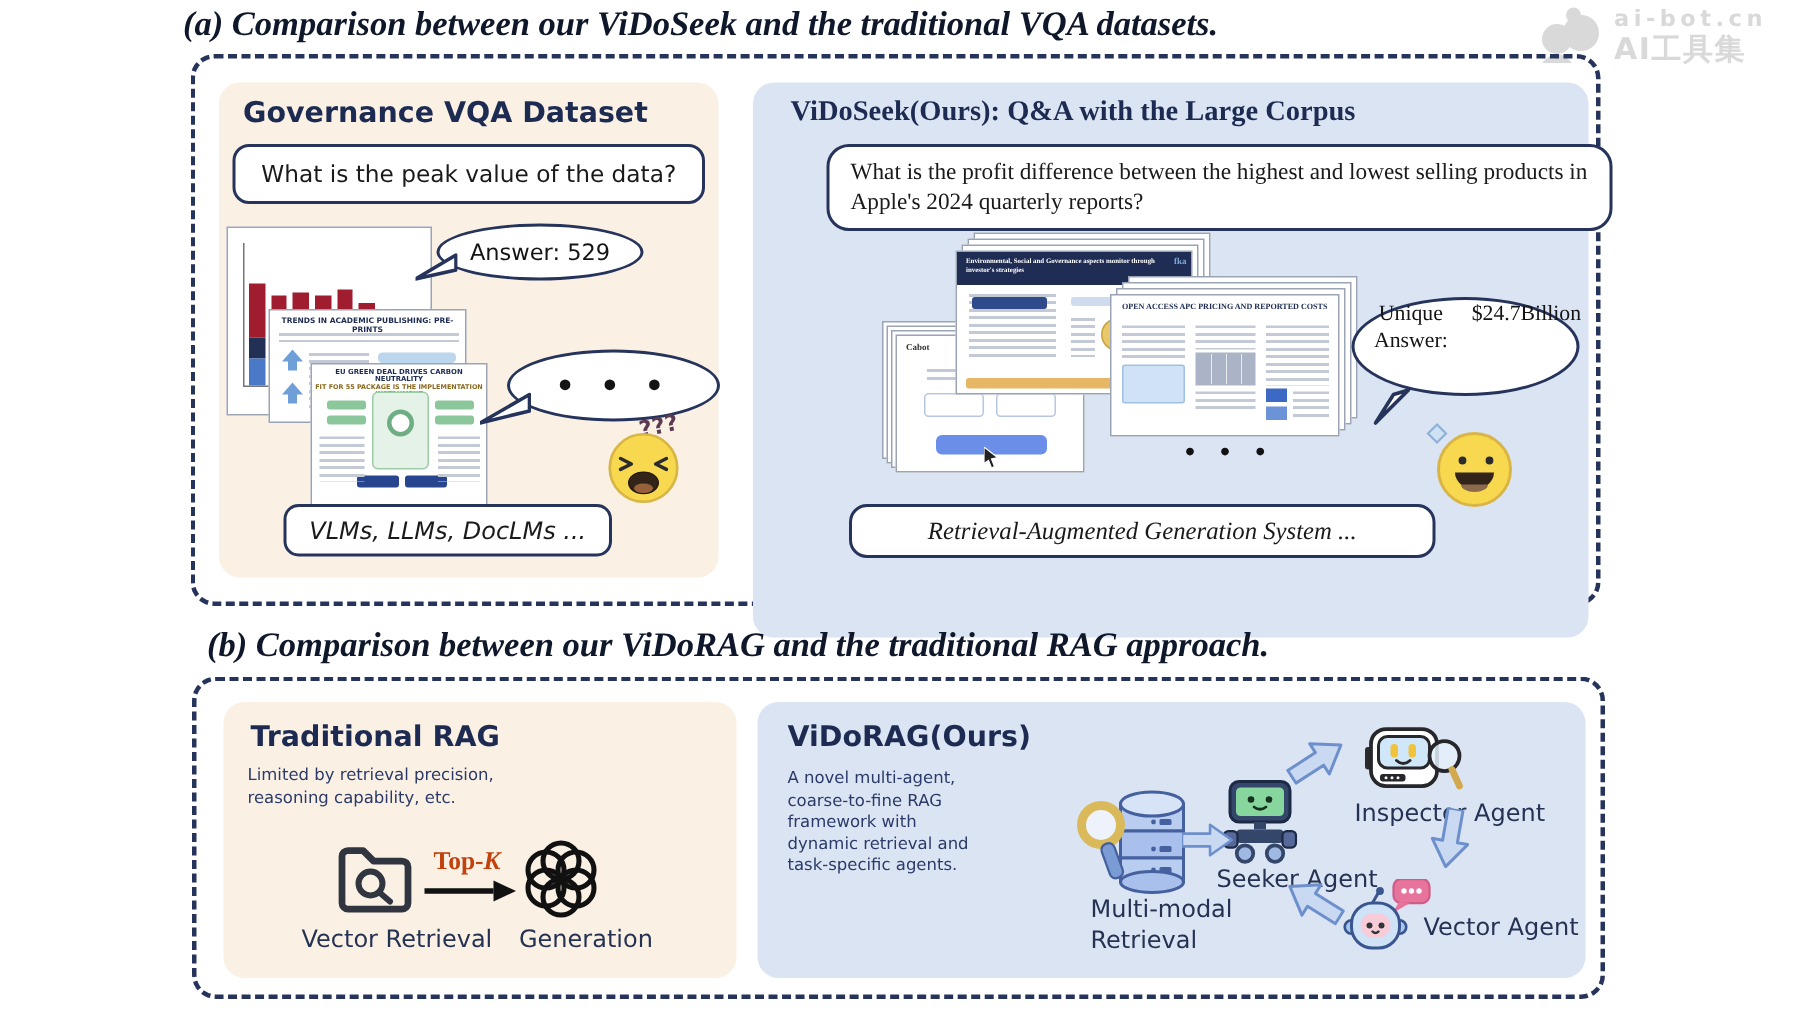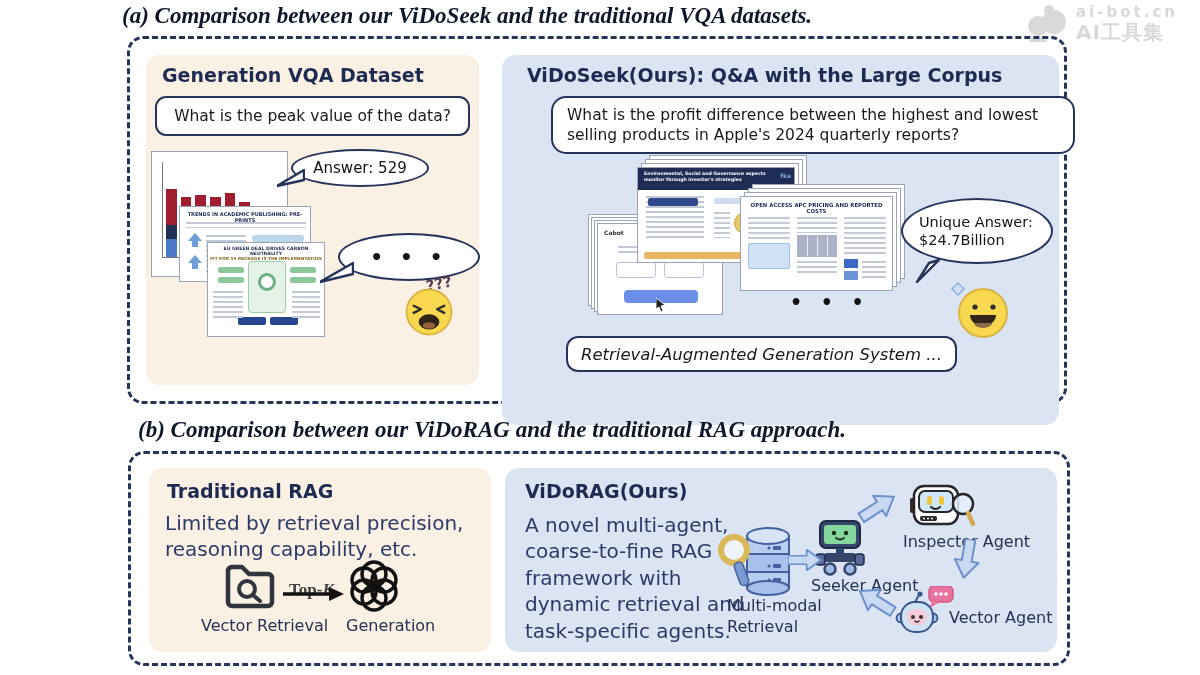--- a/index.html
+++ b/index.html
@@ -24,21 +24,21 @@
   
   .dash-box { border:3.5px dashed #26345b; border-radius:16px; }
   #box-a { left:127px; top:36px; width:940px; height:368px; }
   #box-b { left:128px; top:451px; width:942px; height:215px; }
 
   .panel { position:absolute; border-radius:14px; }
   .cream { background:#faf1e4; }
   .blue  { background:#dbe4f3; }
 
   #panel-a-left  { left:16px; top:16px; width:333px; height:330px; }
-  #panel-a-right { left:372px; top:16px; width:557px; height:370px; }
+  #panel-a-right { left:372px; top:16px; width:557px; height:370px;font-family:Liberation Serif, serif; }
   #panel-b-left  { left:18px; top:14px; width:342px; height:184px; }
   #panel-b-right { left:374px; top:14px; width:552px; height:184px; }
 
   .panel-header { font-size:19px; font-weight:bold; color:#1d2b52; }
 
   .qbox {
     position:absolute; background:#fff; border:2.5px solid #26345b; border-radius:11px;
     color:#1a1a1a; font-size:15.5px; display:flex; align-items:center; justify-content:center;
     text-align:left; line-height:1.3;
   }
@@ -62,23 +62,23 @@
   .tiny-title { color:#1d2b52; font-weight:bold; text-align:center; }
   .grayline { background:repeating-linear-gradient(#c3cad6 0 2px, transparent 2px 5px); }
 
   .mini-chart { position:absolute; left:10px; top:10px; right:8px; bottom:18px; display:flex; align-items:flex-end; gap:4px; border-left:1px solid #777; border-bottom:1px solid #777; padding-left:3px; }
   .mbar { width:11px; display:flex; flex-direction:column-reverse; }
 
   .dots { position:absolute; color:#111; font-size:19px; font-weight:bold; letter-spacing:6px; }
 
   .agent-label { position:absolute; font-size:16px; color:#253253; white-space:nowrap; }
 
-  .desc-text { position:absolute; font-size:20px; color:#2b3a68; line-height:1.32; white-space:pre-line; }
-
-  .topk { font-family:"Liberation Serif", serif; font-weight:bold; font-size:17px; color:#404040;margin-top:16px; }
+  .desc-text { position:absolute; font-size:11px; color:#2b3a68; line-height:1.32; white-space:pre-line; }
+
+  .topk { font-family:"Liberation Serif", serif; font-weight:bold; font-size:17px; color:#c2410c; }
   .topk i { font-style:italic; }
 
   .block-arrow { position:absolute; }
 </style>
 </head>
 <body>
 
 <div class="abs sec-title" style="left:122px; top:3px;">(a) Comparison between our ViDoSeek and the traditional VQA datasets.</div>
 
 <div class="abs watermark">
@@ -92,21 +92,21 @@
   </span>
   <span class="wm-text">
     <div class="wm-en">ai-bot.cn</div>
     <div class="wm-cn">AI工具集</div>
   </span>
 </div>
 
 <div class="abs dash-box" id="box-a">
 
   <div class="panel cream" id="panel-a-left">
-    <div class="panel-header abs" style="left:16px; top:9px;">Generation VQA Dataset</div>
+    <div class="panel-header abs" style="left:16px; top:9px;">Governance VQA Dataset</div>
 
     <div class="qbox" style="left:9px; top:41px; width:315px; height:40px;">What is the peak value of the data?</div>
 
     <div class="page" style="left:5px; top:96px; width:137px; height:126px;">
       <div class="mini-chart">
           <div class="mbar">
             <div style="height: 18px; background: rgb(74, 121, 200);"></div>
             <div style="height: 14px; background: rgb(34, 48, 85);"></div>
             <div style="height: 36px; background: rgb(160, 29, 48);"></div>
           </div>
@@ -186,20 +186,21 @@
       <div class="abs" style="left:24px; top:-2px; font-weight:bold; font-size:15px; color:#5c3a52; transform:rotate(-12deg);">???</div>
       <svg width="54" height="54" viewBox="0 0 60 60" style="position:absolute; left:0; top:8px;">
         <circle cx="30" cy="30" r="25" fill="#f7d84e" stroke="#d9b545" stroke-width="2"></circle>
         <path d="M13,23 L21,27 L13,31" fill="none" stroke="#2b2b2b" stroke-width="2.6" stroke-linecap="round" stroke-linejoin="round"></path>
         <path d="M47,23 L39,27 L47,31" fill="none" stroke="#2b2b2b" stroke-width="2.6" stroke-linecap="round" stroke-linejoin="round"></path>
         <ellipse cx="30" cy="41" rx="11" ry="8" fill="#33241a" stroke="#26180f" stroke-width="1"></ellipse>
         <ellipse cx="30" cy="45" rx="7" ry="3.6" fill="#96603a"></ellipse>
       </svg>
     </div>
 
+    <div class="pill-box" style="left:43px; top:281px; width:219px; height:35px;">VLMs, LLMs, DocLMs ...</div>
   </div>
 
   <div class="panel blue" id="panel-a-right">
     <div class="panel-header abs" style="left:25px; top:9px;">ViDoSeek(Ours): Q&amp;A with the Large Corpus</div>
 
     <div class="qbox" style="left:13px; top:41px; width:524px; height:58px; border-radius:15px; padding:4px 14px; justify-content:flex-start;margin-left:36px;">What is the profit difference between the highest and lowest selling products in Apple's 2024 quarterly reports?</div>
 
     <div class="abs" style="left:95px; top:168px; width:126px; height:92px;">
       <div class="pg" style="transform:translate(-9px,-9px);"></div>
       <div class="pg" style="transform:translate(-6px,-6px);"></div>
@@ -248,21 +249,21 @@
         <div class="abs grayline" style="left:56px; top:64px; width:40px; height:14px;"></div>
         <div class="abs grayline" style="left:103px; top:20px; width:42px; height:40px;"></div>
         <div class="abs" style="left:103px; top:62px; width:14px; height:9px; background:#3c69c4;"></div>
         <div class="abs" style="left:103px; top:74px; width:14px; height:9px; background:#6b93d8;"></div>
         <div class="abs grayline" style="left:121px; top:64px; width:24px; height:18px;"></div>
       </div>
     </div>
 
     <div class="dots" style="left:288px; top:236px;">• • •</div>
 
-    <div class="bubble" style="left:399px; top:143px; width:152px; height:66px; font-size:14.5px; font-weight:500; flex-direction:column; line-height:1.25;">
+    <div class="bubble" style="left:399px; top:143px; width:152px; height:66px; font-size:14.5px; font-weight:500; flex-direction:row; line-height:1.25;">
       <span style="align-self:flex-start; padding-left:16px;">Unique Answer:</span>
       <span style="align-self:flex-start; padding-left:16px;">$24.7Billion</span>
       <svg class="tail" style="left:12px; bottom:-22px;" width="30" height="26" viewBox="0 0 30 26">
           <polygon points="24,2 2,24 14,5" fill="#fff" stroke="#26345b" stroke-width="2.4" stroke-linejoin="round"></polygon>
         </svg>
     </div>
 
     <div class="abs" style="left:448px; top:226px; width:60px; height:58px;">
       <svg width="60" height="58" viewBox="0 0 60 58">
         <polygon points="8,2 14,8 8,14 2,8" fill="#cfe2f5" stroke="#8fb1d8" stroke-width="1.5"></polygon>

